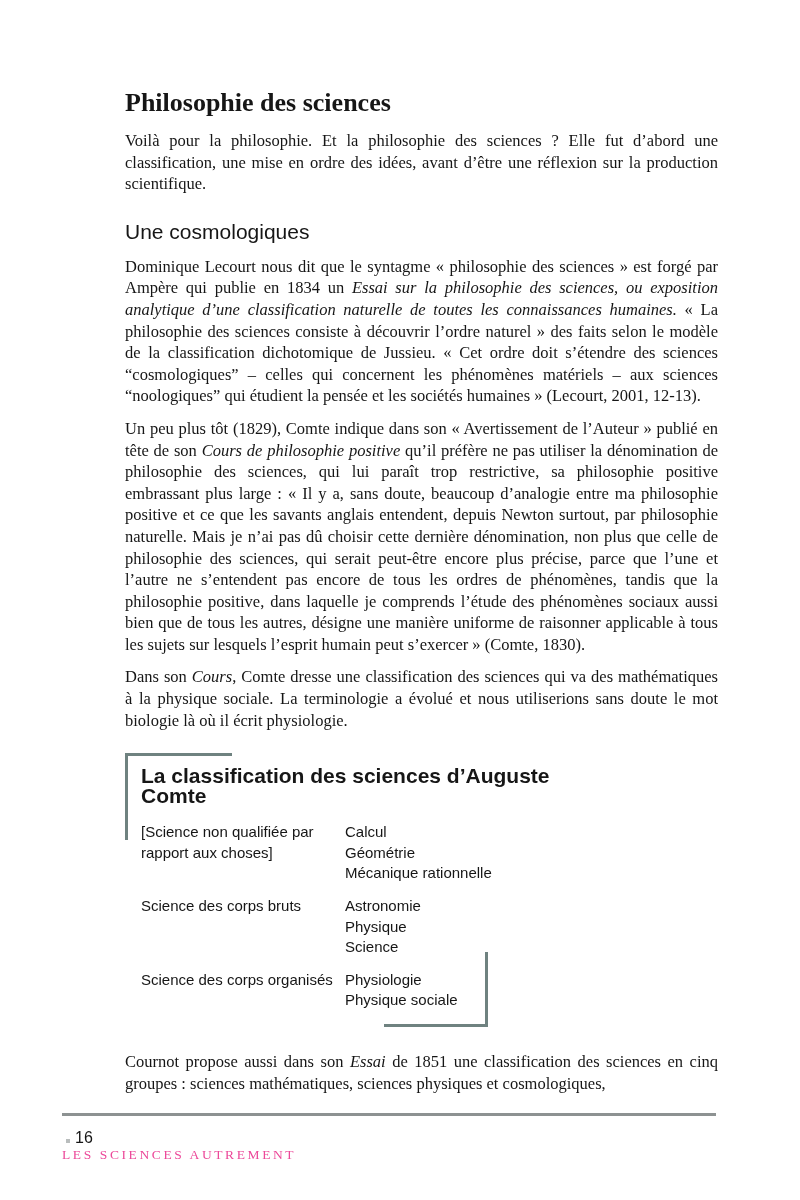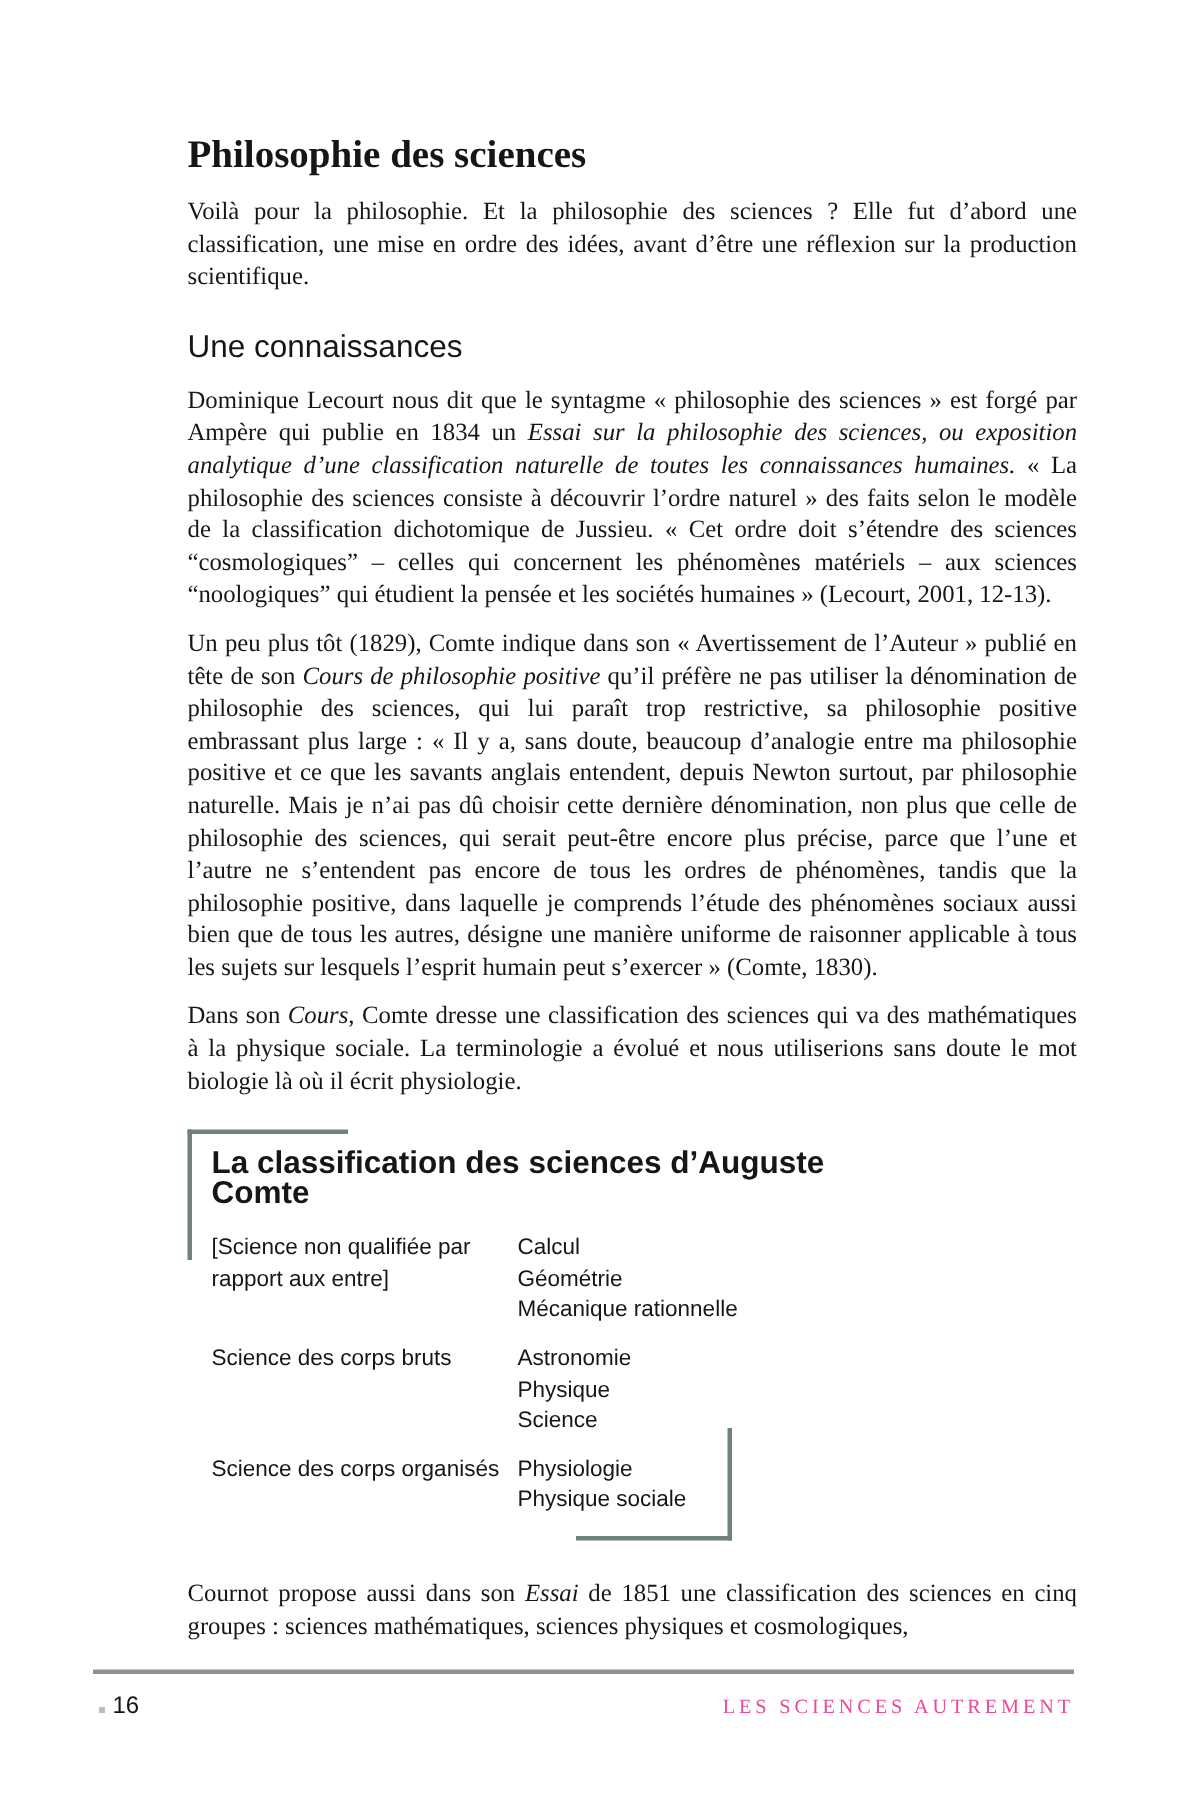--- a/index.html
+++ b/index.html
@@ -90,20 +90,21 @@
   }
   .footer-rule {
     height: 3px;
     background: #8d9292;
     margin: 0 0 13px 0;
   }
   .footer-row {
     display: flex;
     justify-content: space-between;
     align-items: baseline;
+    flex-direction: column;
   }
   .page-number-wrap {
     padding-left: 4px;
     font-family: "Liberation Sans", sans-serif;
     font-size: 16px;
   }
   .page-number-marker {
     display: inline-block;
     width: 4px; height: 4px;
     background: #b9bdbd;
@@ -118,36 +119,36 @@
   }
 </style>
 </head>
 <body>
 
 <div class="content">
   <h1 class="page-title">Philosophie des sciences</h1>
 
   <p class="para">Voilà pour la philosophie. Et la philosophie des sciences ? Elle fut d’abord une classification, une mise en ordre des idées, avant d’être une réflexion sur la production scientifique.</p>
 
-  <h2 class="section-heading">Une connaissances</h2>
+  <h2 class="section-heading">Une cosmologiques</h2>
 
   <p class="para">Dominique Lecourt nous dit que le syntagme « philosophie des sciences » est forgé par Ampère qui publie en 1834 un <i>Essai sur la philosophie des sciences, ou exposition analytique d’une classification naturelle de toutes les connaissances humaines.</i> « La philosophie des sciences consiste à découvrir l’ordre naturel » des faits selon le modèle de la classification dichotomique de Jussieu. « Cet ordre doit s’étendre des sciences “cosmologiques” – celles qui concernent les phénomènes matériels – aux sciences “noologiques” qui étudient la pensée et les sociétés humaines » (Lecourt, 2001, 12-13).</p>
 
   <p class="para">Un peu plus tôt (1829), Comte indique dans son « Avertissement de l’Auteur » publié en tête de son <i>Cours de philosophie positive</i> qu’il préfère ne pas utiliser la dénomination de philosophie des sciences, qui lui paraît trop restrictive, sa philosophie positive embrassant plus large : « Il y a, sans doute, beaucoup d’analogie entre ma philosophie positive et ce que les savants anglais entendent, depuis Newton surtout, par philosophie naturelle. Mais je n’ai pas dû choisir cette dernière dénomination, non plus que celle de philosophie des sciences, qui serait peut-être encore plus précise, parce que l’une et l’autre ne s’entendent pas encore de tous les ordres de phénomènes, tandis que la philosophie positive, dans laquelle je comprends l’étude des phénomènes sociaux aussi bien que de tous les autres, désigne une manière uniforme de raisonner applicable à tous les sujets sur lesquels l’esprit humain peut s’exercer » (Comte, 1830).</p>
 
   <p class="para">Dans son <i>Cours</i>, Comte dresse une classification des sciences qui va des mathématiques à la physique sociale. La terminologie a évolué et nous utiliserions sans doute le mot biologie là où il écrit physiologie.</p>
 
   <div class="class-box">
     <div class="bracket-tl"></div>
     <div class="bracket-br"></div>
 
     <div class="box-title">La classification des sciences d’Auguste Comte</div>
 
     <div class="box-row">
-      <div class="row-label">[Science non qualifiée par rapport aux entre]</div>
+      <div class="row-label">[Science non qualifiée par rapport aux choses]</div>
       <div class="row-items">
         <div>Calcul</div>
         <div>Géométrie</div>
         <div>Mécanique rationnelle</div>
       </div>
     </div>
 
     <div class="box-row">
       <div class="row-label">Science des corps bruts</div>
       <div class="row-items">

